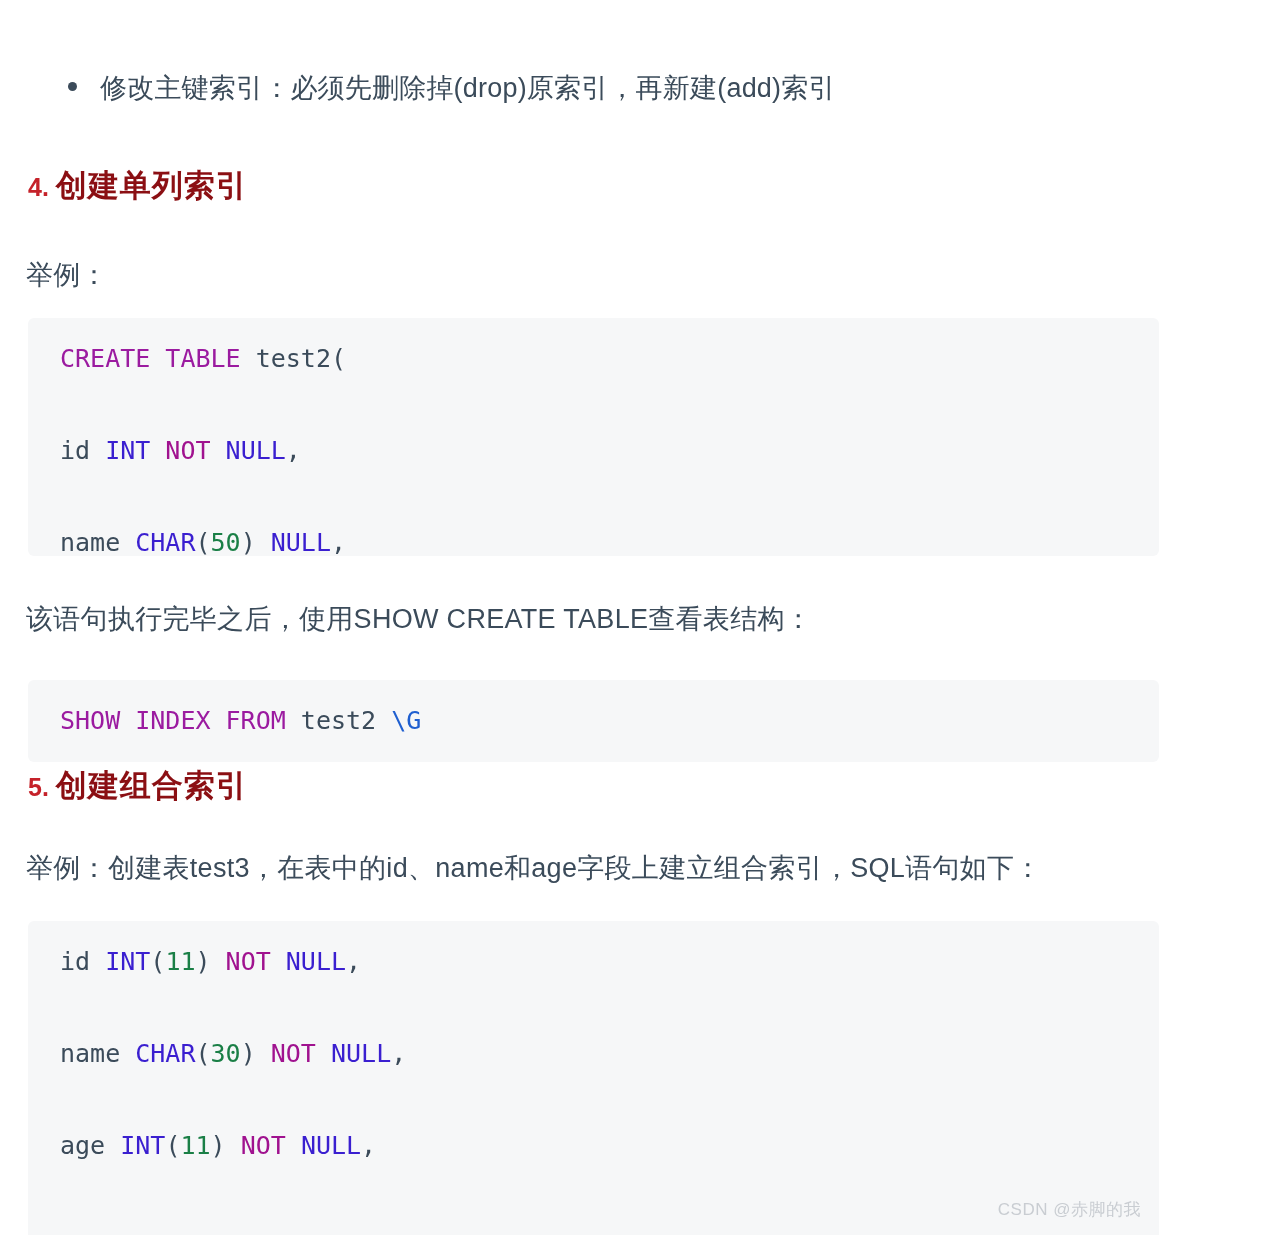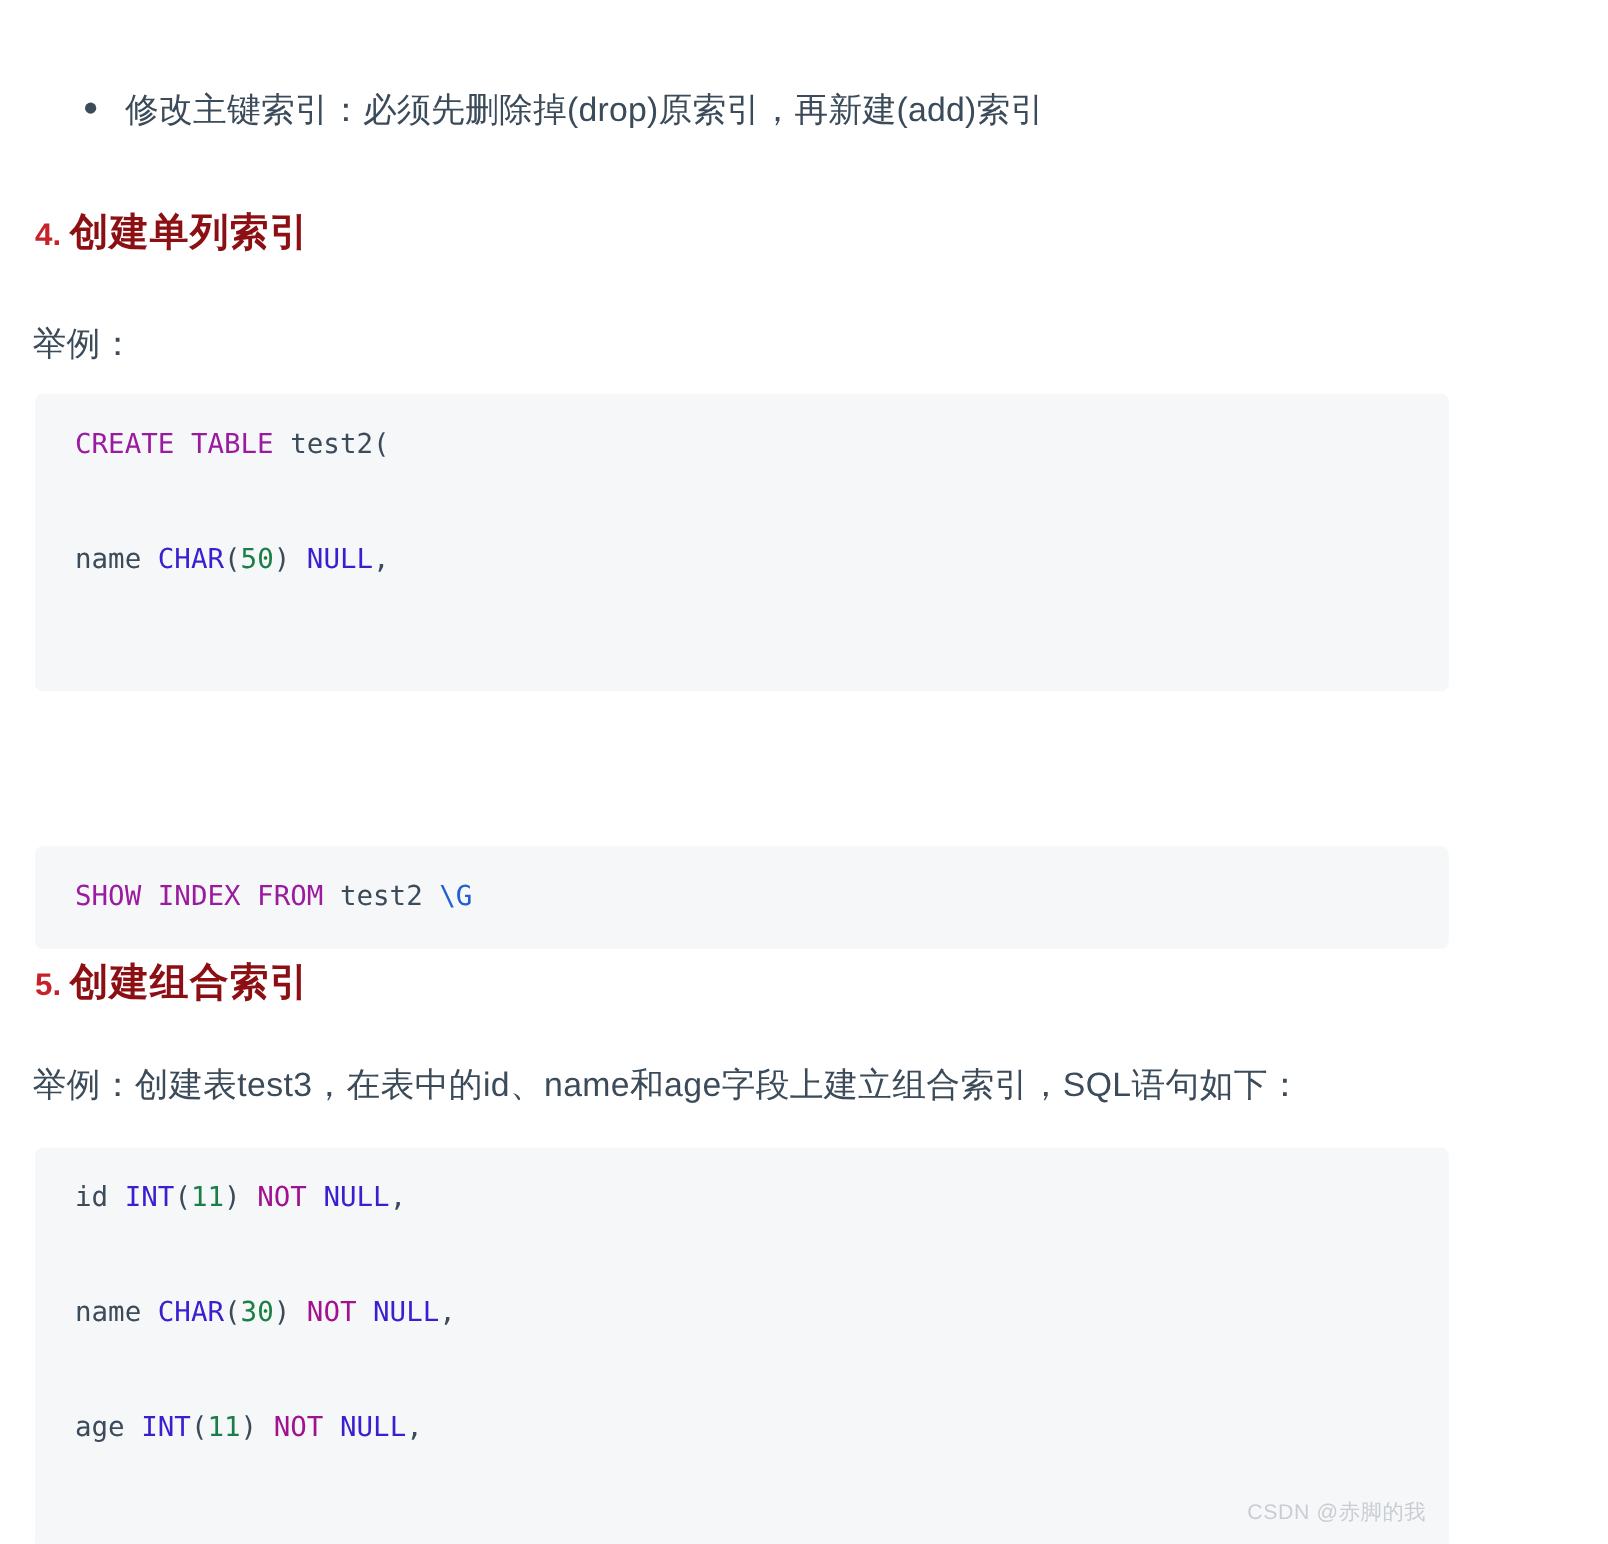--- a/index.html
+++ b/index.html
@@ -90,21 +90,21 @@
   
   .code-block {
     position: absolute;
     left: 28px;
     right: 0;
     background: #f6f7f8;
     border-radius: 6px;
     box-sizing: border-box;
     padding: 18px 0 18px 0;
     font-family: "DejaVu Sans Mono", "Liberation Mono", monospace;
-    font-size: 22px;
+    font-size: 25px;
     line-height: 46px;
     color: #3b4b5a;
     overflow: hidden;
   }
   .code-line {
     padding-left: 32px;
     white-space: pre;
   }
   #code-block-1 { top: 293px; height: 238px; }
   #code-block-2 { top: 655px; height: 82px; }
@@ -139,25 +139,27 @@
     <li class="bullet-item"><span class="bullet-dot"></span><span>修改主键索引：必须先删除掉(drop)原索引，再新建(add)索引</span></li>
   </ul>
 
   <h2 class="heading" id="heading-4">
     <span class="num">4.</span><span class="txt">创建单列索引</span>
   </h2>
 
   <p class="para" id="para-example-1">举例：</p>
 
   <pre class="code-block" id="code-block-1"><div class="code-line"><span class="kw">CREATE TABLE</span><span class="id"> test2(</span></div>
+<div class="code-line"><span class="id">id </span><span class="typ">INT</span><span class="kw2"> NOT </span><span class="typ">NULL</span><span class="id">,</span></div>
 <div class="code-line"><span class="id">name </span><span class="typ">CHAR</span><span class="id">(</span><span class="num">50</span><span class="id">) </span><span class="typ">NULL</span><span class="id">,</span></div>
 
 
 </pre>
 
+  <p class="para" id="para-after-exec">该语句执行完毕之后，使用SHOW CREATE TABLE查看表结构：</p>
 
   <pre class="code-block" id="code-block-2"><div class="code-line"><span class="kw">SHOW INDEX FROM</span><span class="id"> test2 </span><span class="esc">\G</span></div>
 </pre>
 
   <h2 class="heading" id="heading-5">
     <span class="num">5.</span><span class="txt">创建组合索引</span>
   </h2>
 
   <p class="para" id="para-example-2">举例：创建表test3，在表中的id、name和age字段上建立组合索引，SQL语句如下：</p>
 

